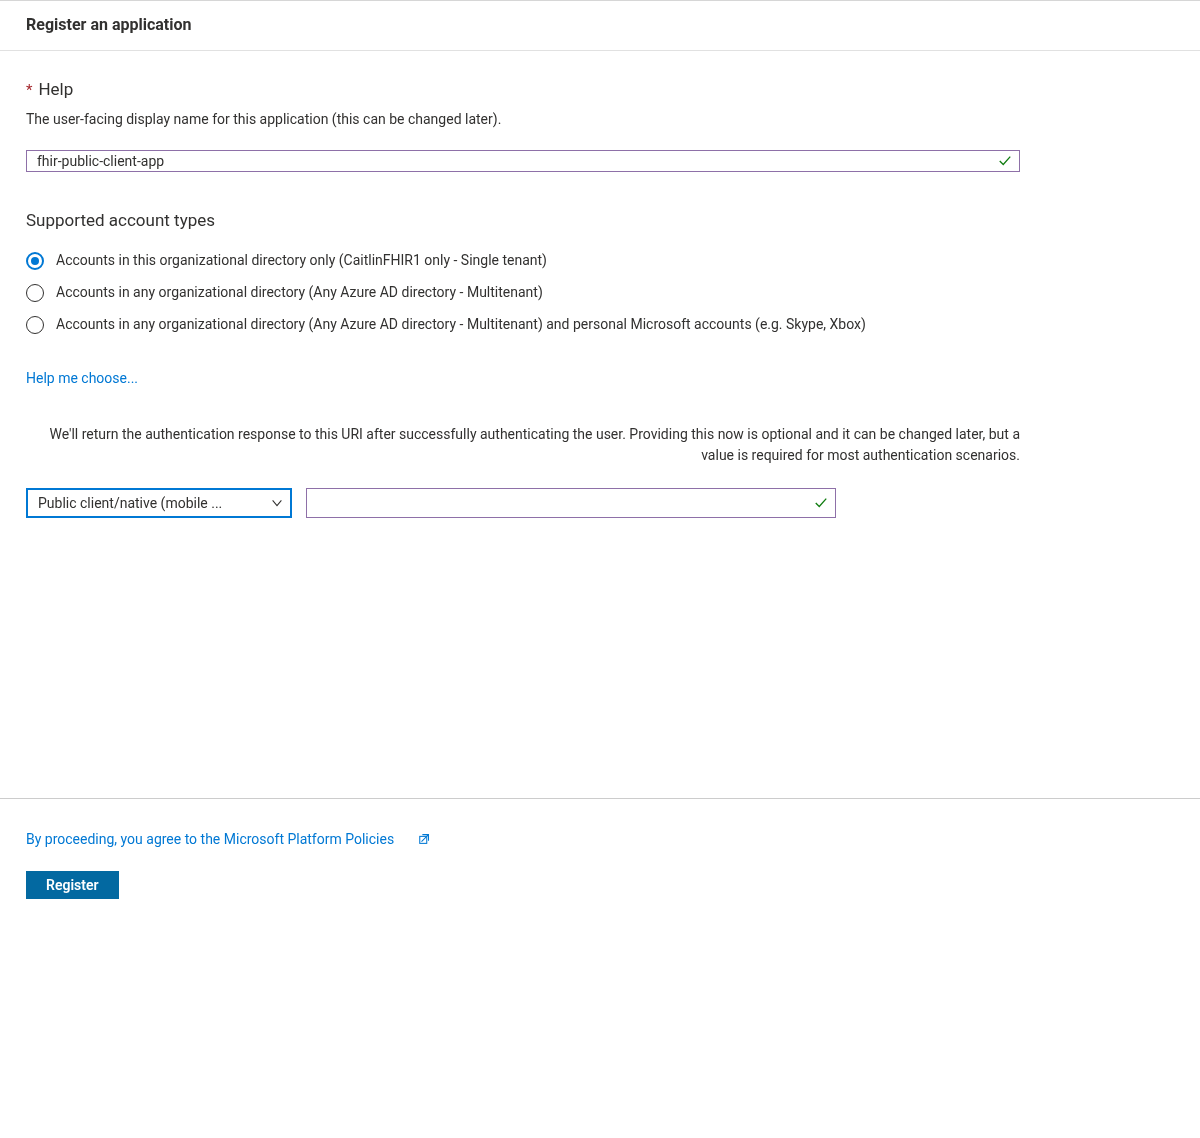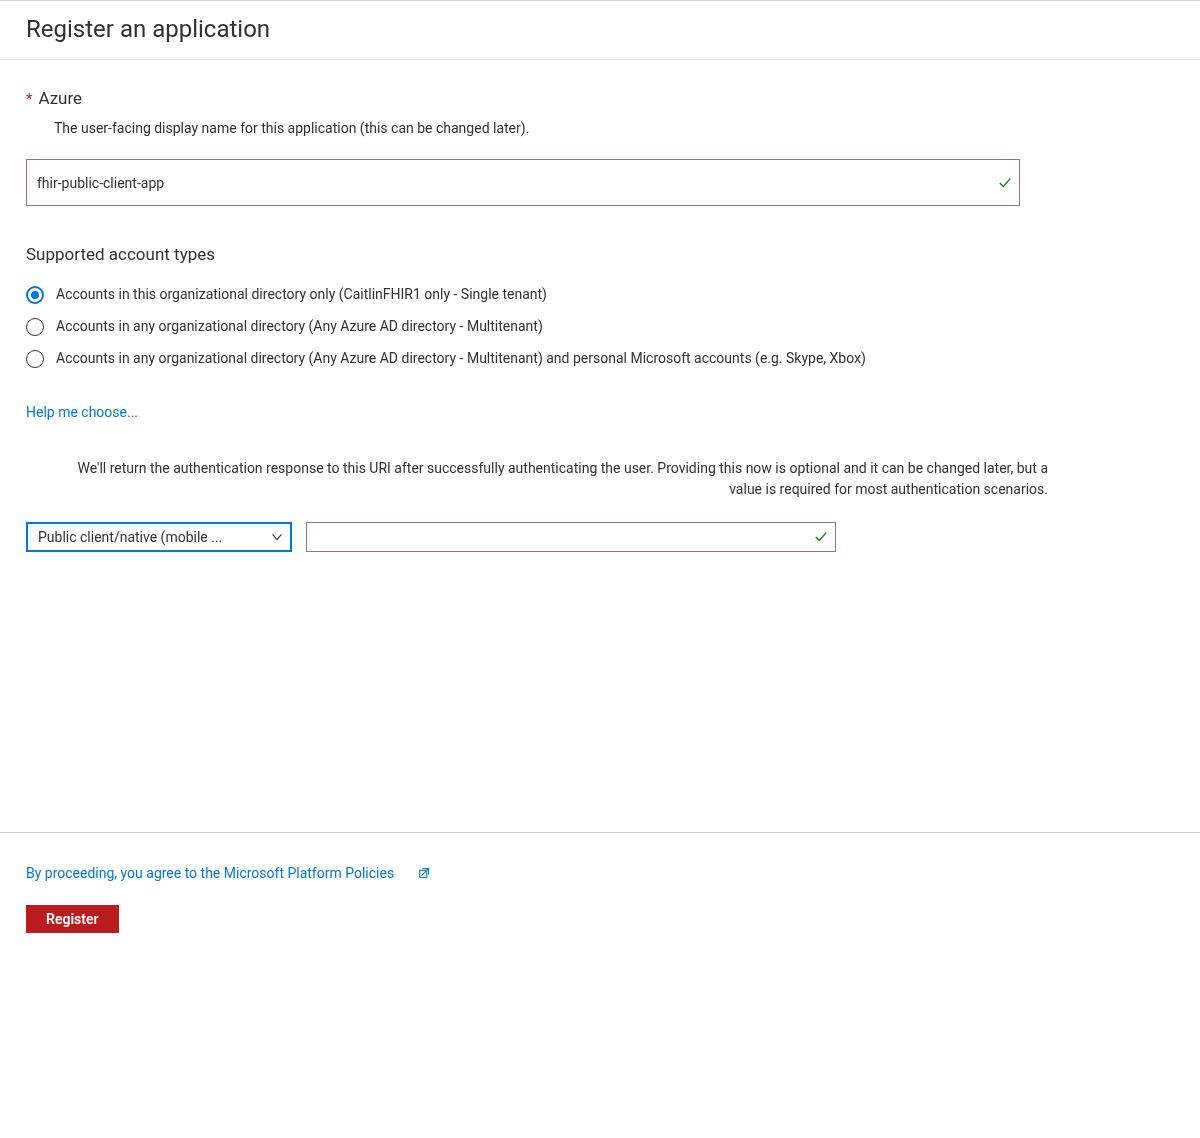--- a/index.html
+++ b/index.html
@@ -11,22 +11,22 @@
       font-family: "Segoe UI", -apple-system, BlinkMacSystemFont, Roboto, sans-serif;
       font-size: 14px;
       color: #323130;
       background: #ffffff;
       width: 1200px;
     }
     .top-border {
       border-top: 1px solid #d6d6d6;
     }
     .page-title {
-      font-size: 24px;
-      font-weight: 400;
+      font-size: 16px;
+      font-weight: 700;
       padding: 14px 17px 16px 26px;
     }
     .title-divider {
       border-bottom: 1px solid #e1e1e1;
     }
     .content {
       padding: 28px 26px 0 26px;
     }
     .section {
       margin-bottom: 38px;
@@ -45,29 +45,28 @@
     }
     .required-star {
       color: #a4262c;
       font-size: 15px;
     }
     .field-description {
       font-size: 14px;
       color: #323130;
       margin-bottom: 20px;
       line-height: 1.5;
-      margin-left: 28px;
     }
     .input-wrap {
       position: relative;
       width: 994px;
     }
     .text-input {
       width: 100%;
-      height: 47px;
+      height: 22px;
       padding: 0 32px 0 10px;
       font-size: 14px;
       font-family: inherit;
       color: #323130;
       border: 1px solid #8e70a8;
       outline: none;
       background: #ffffff;
     }
     .input-check {
       position: absolute;
@@ -181,21 +180,21 @@
       display: inline-flex;
       align-items: center;
       gap: 24px;
       margin-bottom: 24px;
     }
     .external-icon {
       width: 14px;
       height: 14px;
     }
     .register-btn {
-      background: #b91c1c;
+      background: #0369a1;
       color: #ffffff;
       border: none;
       font-size: 14px;
       font-family: inherit;
       font-weight: 600;
       padding: 6px 20px;
       cursor: pointer;
     }
   </style>
 </head>
@@ -205,21 +204,21 @@
 
 <h1 class="page-title">Register an application</h1>
 
 <div class="title-divider"></div>
 
 <div class="content">
 
   <div class="section">
     <div class="field-label">
       <span class="required-star">*</span>
-      <span>Azure</span>
+      <span>Help</span>
     </div>
     <div class="field-description">The user-facing display name for this application (this can be changed later).</div>
     <div class="input-wrap">
       <input type="text" class="text-input" value="fhir-public-client-app" style="">
       <svg class="input-check" viewBox="0 0 16 16">
         <path d="M2 8 L6 12 L14 3" stroke="#107c10" stroke-width="1.5" fill="none"></path>
       </svg>
     </div>
   </div>
 

